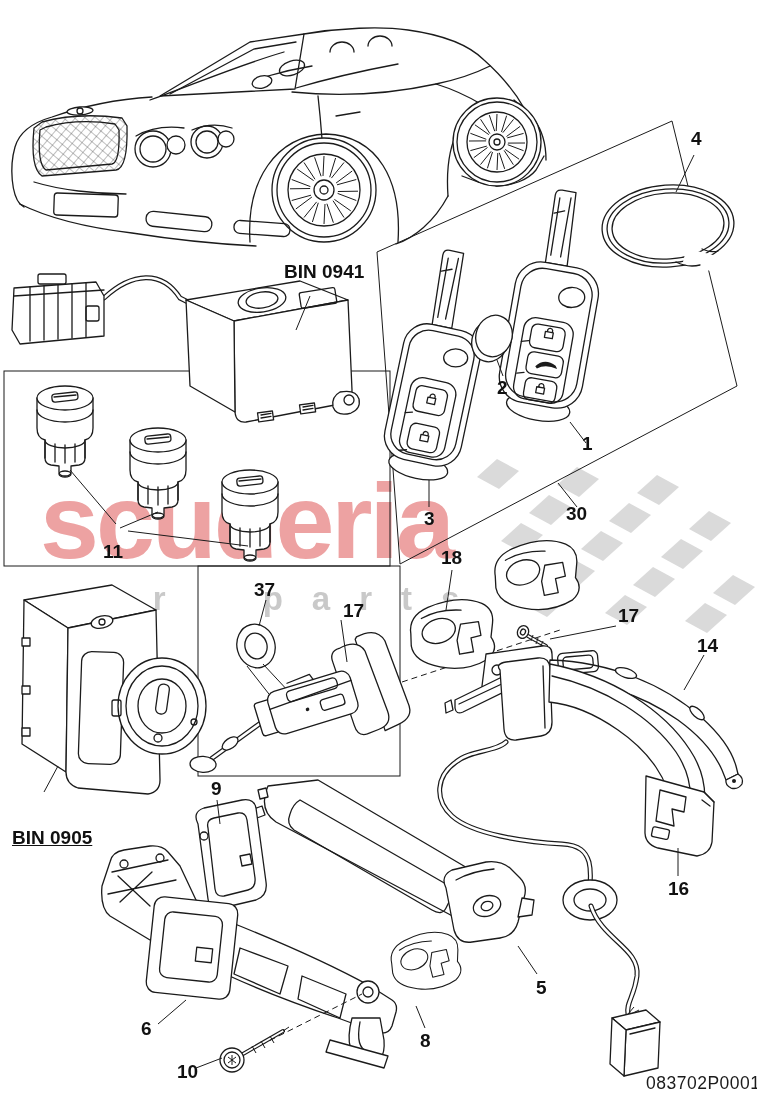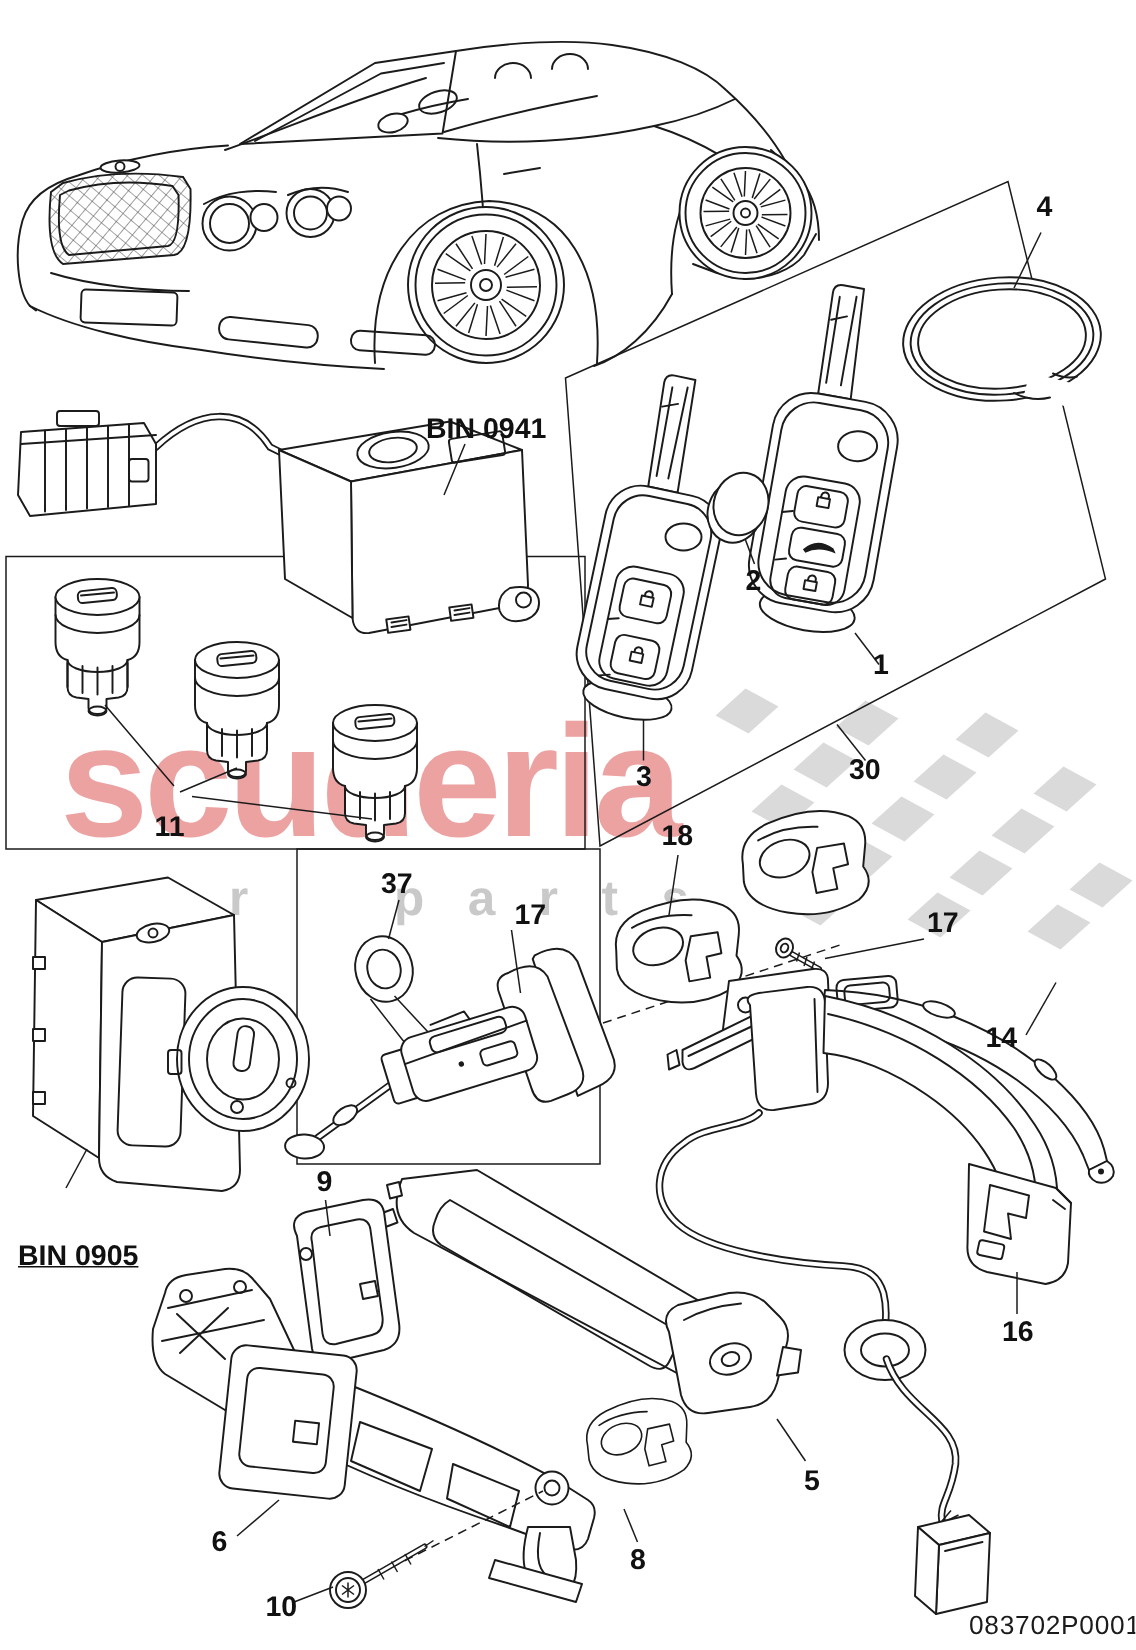--- a/index.html
+++ b/index.html
@@ -424,33 +424,33 @@
       <path d="M678,848 L678,876"></path>
       <path d="M518,946 L537,974"></path>
       <path d="M217,800 L220,824"></path>
       <path d="M158,1024 L186,1000"></path>
       <path d="M196,1068 L222,1058"></path>
       <path d="M425,1028 L416,1006"></path>
     </g>
   </svg>
 
   <div id="callout-layer">
-      <span class="callout" style="left: 284px; top: 277px;">BIN 0941</span>
+      <span class="callout" style="left: 284px; top: 262px;">BIN 0941</span>
       <span class="callout" style="left: 12px; top: 828px; text-decoration: underline;">BIN 0905</span>
       <span class="callout" style="left: 691px; top: 129px;">4</span>
       <span class="callout" style="left: 497px; top: 378px;">2</span>
       <span class="callout" style="left: 582px; top: 434px;">1</span>
       <span class="callout" style="left: 424px; top: 509px;">3</span>
       <span class="callout" style="left: 566px; top: 504px;">30</span>
       <span class="callout" style="left: 103px; top: 542px;">11</span>
       <span class="callout" style="left: 254px; top: 580px;">37</span>
       <span class="callout" style="left: 327px; top: 601px; margin-left: 16px;">17</span>
       <span class="callout" style="left: 441px; top: 548px; text-align: right;">18</span>
       <span class="callout" style="left: 618px; top: 606px;">17</span>
-      <span class="callout" style="left: 657px; top: 636px; margin-top: 47px;">14</span>
+      <span class="callout" style="left: 697px; top: 636px;">14</span>
       <span class="callout" style="left: 668px; top: 879px;">16</span>
       <span class="callout" style="left: 536px; top: 978px;">5</span>
       <span class="callout" style="left: 211px; top: 779px;">9</span>
       <span class="callout" style="left: 141px; top: 1019px;">6</span>
       <span class="callout" style="left: 177px; top: 1062px;">10</span>
       <span class="callout" style="left: 420px; top: 1031px;">8</span>
     </div>
 
   <div class="drawcode">083702P0001</div>
 </div>

